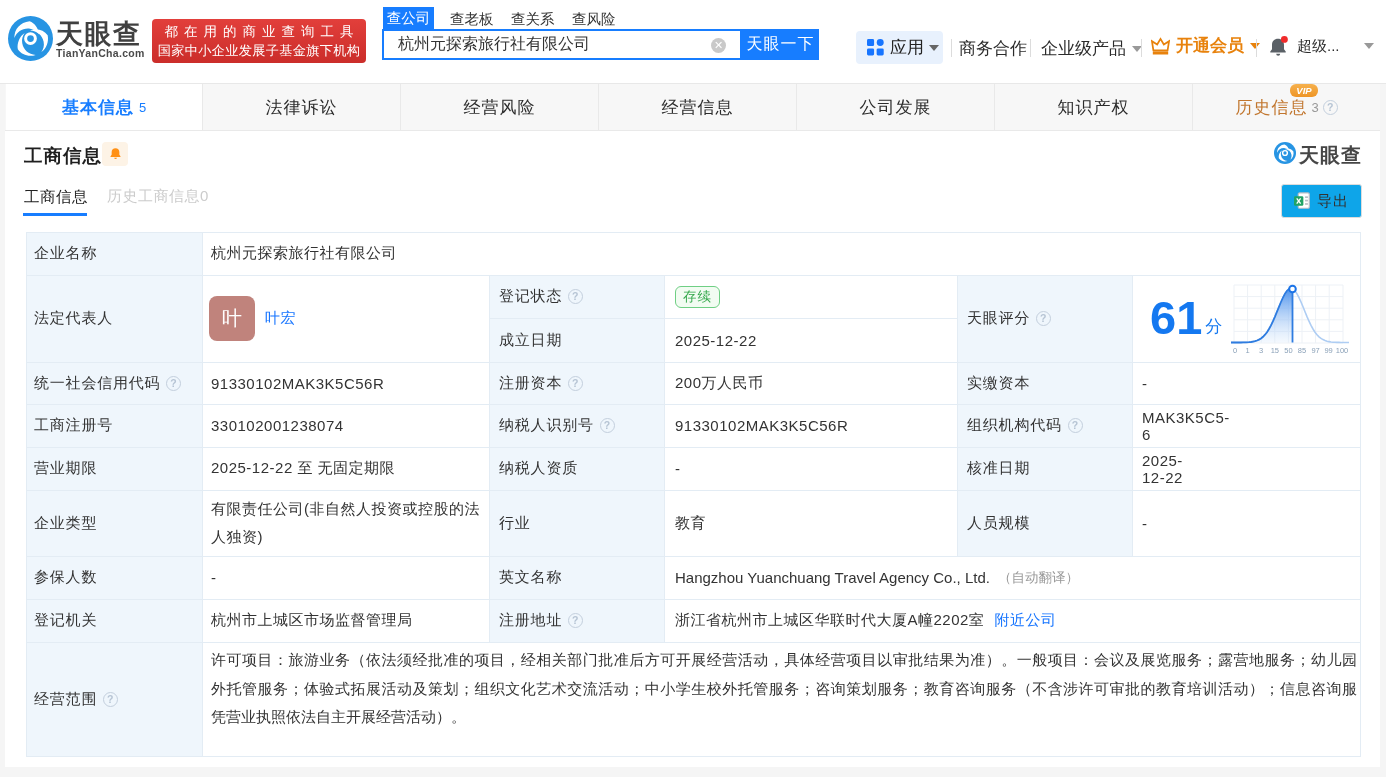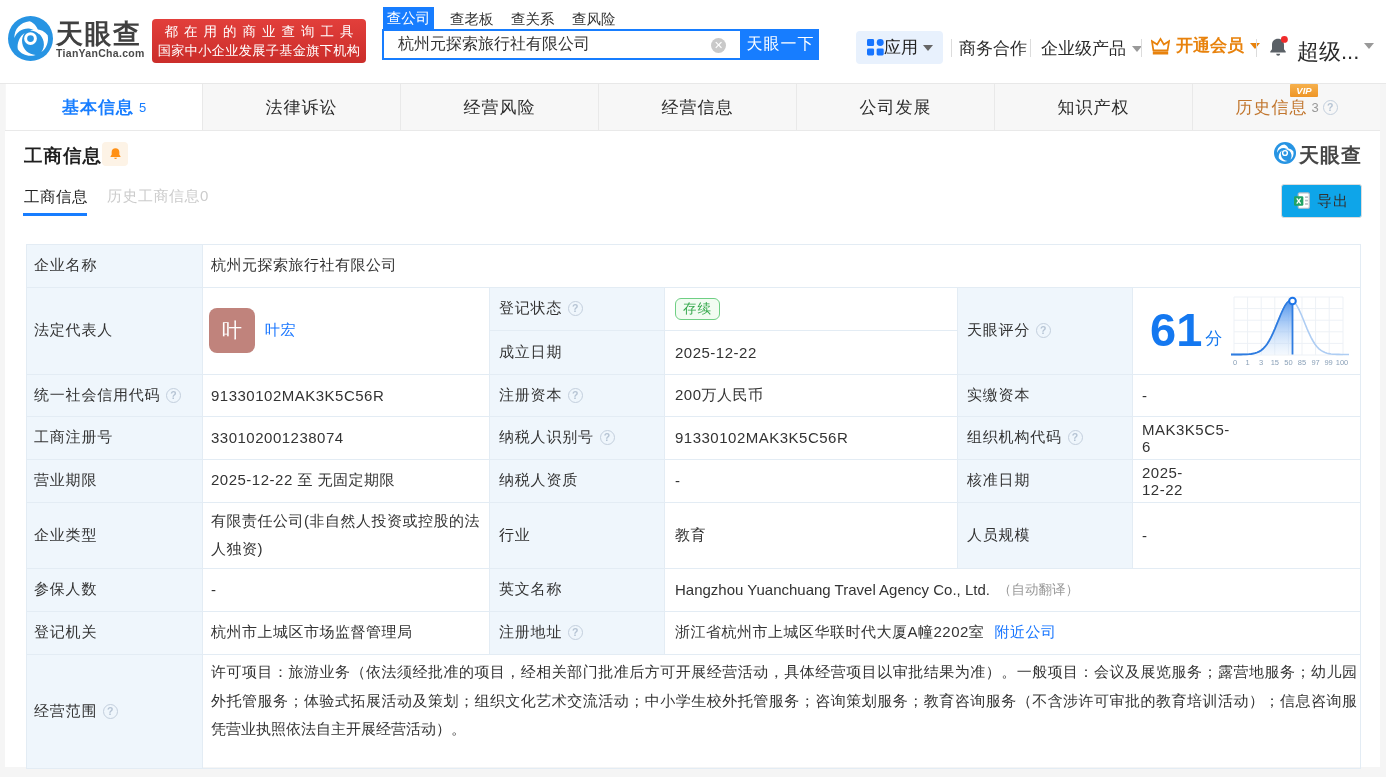--- a/index.html
+++ b/index.html
@@ -50,21 +50,21 @@
   <div class="abs" style="left:711px;top:38px;width:15px;height:15px;border-radius:50%;background:#c9c9c9;color:#fff;font-size:11px;display:flex;align-items:center;justify-content:center">✕</div>
   <div class="abs" style="left:742px;top:29px;width:77px;height:31px;background:#177dff;color:#fff;font-size:16px;display:flex;align-items:center;justify-content:center;letter-spacing:1px">天眼一下</div>
 
   <div class="abs flex" style="left:856px;top:31px;width:87px;height:33px;background:#e8f1fd;border-radius:4px;padding-left:11px">
     <svg width="17" height="17" viewBox="0 0 18 18">
       <rect x="0" y="0" width="7.5" height="7.5" rx="1.5" fill="#1775ff"></rect>
       <circle cx="14" cy="3.7" r="3.7" fill="#1775ff"></circle>
       <rect x="0" y="10" width="7.5" height="7.5" rx="1.5" fill="#1775ff"></rect>
       <rect x="10.2" y="10" width="7.5" height="7.5" rx="1.5" fill="#1775ff"></rect>
     </svg>
-    <span style="font-size:17px;color:#222;">应用</span>
+    <span style="font-size:17px;color:#222;margin-left:6px">应用</span>
     <span class="caret" style="margin-left:5px"></span>
   </div>
   <div class="abs" style="left:951px;top:39px;width:1px;height:18px;background:#dcdcdc"></div>
   <div class="abs" style="left:959px;top:37px;font-size:17px;color:#2b2b2b">商务合作</div>
   <div class="abs" style="left:1030px;top:39px;width:1px;height:18px;background:#dcdcdc"></div>
   <div class="abs flex" style="left:1041px;top:37px;font-size:17px;color:#2b2b2b">企业级产品<span class="caret" style="margin-left:6px;border-top-color:#999"></span></div>
   <div class="abs" style="left:1141px;top:39px;width:1px;height:18px;background:#dcdcdc"></div>
   <div class="abs flex" style="left:1151px;top:34px">
     <svg width="19" height="19" viewBox="0 0 20 20">
         <path d="M2.5 15 L1 5.5 L6.5 9 L10 3 L13.5 9 L19 5.5 L17.5 15 Z M2.8 17 h14.4 v1.6 h-14.4 Z" fill="none" stroke="#e8820c" stroke-width="1.8"></path>
@@ -72,40 +72,40 @@
     <span style="font-size:17px;color:#e8820c;margin-left:6px;font-weight:bold">开通会员</span>
     <span class="caret" style="margin-left:6px;border-top-color:#e8820c"></span>
   </div>
   <div class="abs" style="left:1256px;top:39px;width:1px;height:18px;background:#dcdcdc"></div>
   <div class="abs" style="left:1268px;top:35px">
     <svg width="20" height="23" viewBox="0 0 22 24">
       <path d="M11 3.5 C7 3.5 4.4 6.3 4.4 10.1 v4.8 l-1.9 2.6 v1 h17 v-1 l-1.9-2.6 v-4.8 C17.6 6.3 15 3.5 11 3.5 z M9 20 a2.2 2.2 0 0 0 4.4 0 z" fill="#5a6066"></path>
       <circle cx="18" cy="4.2" r="3.8" fill="#f02b2b"></circle>
     </svg>
   </div>
-  <div class="abs" style="left:1297px;top:37px;font-size:22px;color:#2b2b2b">超级...</div>
+  <div class="abs" style="left:1297px;top:37px;font-size:15px;color:#2b2b2b">超级...</div>
   <div class="abs caret" style="left:1364px;top:43px;border-top-color:#999"></div>
 </div>
 
 <div id="tabbar">
   <div class="abs" style="left:1px;top:0;width:197px;height:46px;background:#fff;border-right:1px solid #e9e9e9;display:flex;align-items:center;justify-content:center">
     <span style="font-size:17px;font-weight:bold;color:#177dff;letter-spacing:1px">基本信息</span>
       <span style="font-size:13px;color:#177dff;margin-left:5px">5</span>
   </div>
   <div class="abs" style="left:198px;top:0;width:198px;height:46px;border-right:1px solid #e9e9e9;display:flex;align-items:center;justify-content:center;font-size:17px;color:#2b2b2b;letter-spacing:1px">法律诉讼</div>
   <div class="abs" style="left:396px;top:0;width:198px;height:46px;border-right:1px solid #e9e9e9;display:flex;align-items:center;justify-content:center;font-size:17px;color:#2b2b2b;letter-spacing:1px">经营风险</div>
   <div class="abs" style="left:594px;top:0;width:198px;height:46px;border-right:1px solid #e9e9e9;display:flex;align-items:center;justify-content:center;font-size:17px;color:#2b2b2b;letter-spacing:1px">经营信息</div>
   <div class="abs" style="left:792px;top:0;width:198px;height:46px;border-right:1px solid #e9e9e9;display:flex;align-items:center;justify-content:center;font-size:17px;color:#2b2b2b;letter-spacing:1px">公司发展</div>
   <div class="abs" style="left:990px;top:0;width:198px;height:46px;border-right:1px solid #e9e9e9;display:flex;align-items:center;justify-content:center;font-size:17px;color:#2b2b2b;letter-spacing:1px">知识产权</div>
   <div class="abs" style="left:1188px;top:0;width:187px;height:46px;display:flex;align-items:center;justify-content:center">
     <span style="font-size:17px;color:#c1762e;letter-spacing:1px">历史信息</span>
     <span style="font-size:13px;color:#999;margin-left:4px">3</span>
     <span class="qicon" style="margin-left:4px">?</span>
   </div>
-  <div class="abs" style="left:1285px;top:0px;width:28px;height:13px;background:linear-gradient(180deg,#f6b14e,#ee9526);border-radius:1px;color:#fff;font-size:9.5px;font-weight:bold;font-style:italic;display:flex;align-items:center;justify-content:center">VIP</div>
+  <div class="abs" style="left:1285px;top:0px;width:28px;height:13px;background:linear-gradient(180deg,#f6b14e,#ee9526);border-radius:6px;color:#fff;font-size:9.5px;font-weight:bold;font-style:italic;display:flex;align-items:center;justify-content:center">VIP</div>
 </div>
 
 <div id="card"></div>
 <div class="abs" style="left:24px;top:143px;font-size:18.5px;font-weight:bold;color:#1f1f1f;letter-spacing:1px">工商信息</div>
 <div class="abs" style="left:102px;top:142px;width:26px;height:24px;background:#fdf3e6;border-radius:4px;display:flex;align-items:center;justify-content:center">
   <svg width="13" height="14" viewBox="0 0 22 24">
       <path d="M11 2 C7 2 4.4 4.8 4.4 8.6 v4.8 l-1.9 2.6 v1 h17 v-1 l-1.9-2.6 v-4.8 C17.6 4.8 15 2 11 2 z M8.8 18.4 a2.3 2.3 0 0 0 4.6 0 z" fill="#ff9015"></path>
     </svg>
 </div>
 <svg class="abs" style="left:1274px;top:142px" width="22" height="22" viewBox="0 0 48 48">
@@ -128,21 +128,21 @@
     <rect x="5" y="1" width="13" height="18" rx="1.5" fill="#fff" stroke="#b9bfc6" stroke-width="1.4"></rect>
     <rect x="13" y="5" width="3.4" height="2" fill="#b9bfc6"></rect>
       <rect x="13" y="9" width="3.4" height="2" fill="#b9bfc6"></rect>
       <rect x="13" y="13" width="3.4" height="2" fill="#b9bfc6"></rect>
     <rect x="0" y="5" width="11" height="11" rx="1.5" fill="#21a366"></rect>
     <path d="M3.2 7.5 L7.8 13.5 M7.8 7.5 L3.2 13.5" stroke="#fff" stroke-width="1.6"></path>
   </svg>
   <span style="font-size:15px;color:#333;margin-left:6px;letter-spacing:1px">导出</span>
 </div>
 
-<div id="tbl" class="abs" style="left:26px;top:244px;width:1164px;height:525px">
+<div id="tbl" class="abs" style="left:26px;top:232px;width:1164px;height:525px">
 
   <div class="lbg" style="left:0;top:0;width:176px;height:525px"></div>
   <div class="lbg" style="left:463px;top:43px;width:175px;height:367px"></div>
   <div class="lbg" style="left:931px;top:43px;width:175px;height:281px"></div>
 
   <div class="abs" style="left:0;top:0;width:1335px;height:525px;border:1px solid #e3ecf4"></div>
 
   <div class="hline" style="left:0;top:43px;width:1335px"></div>
   <div class="hline" style="left:463px;top:86px;width:468px"></div>
   <div class="hline" style="left:0;top:130px;width:1335px"></div>

